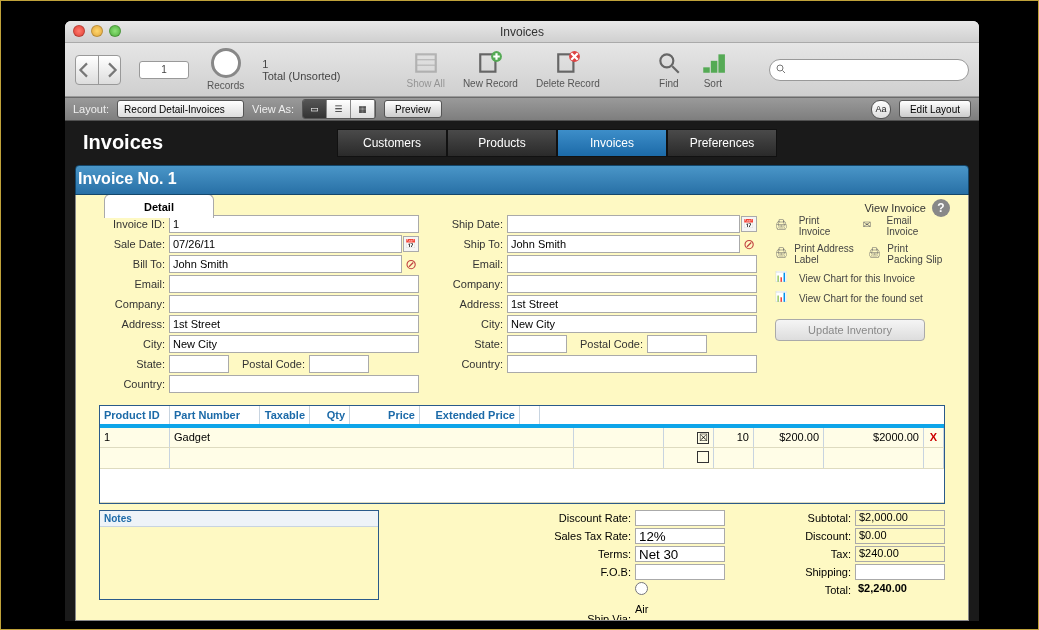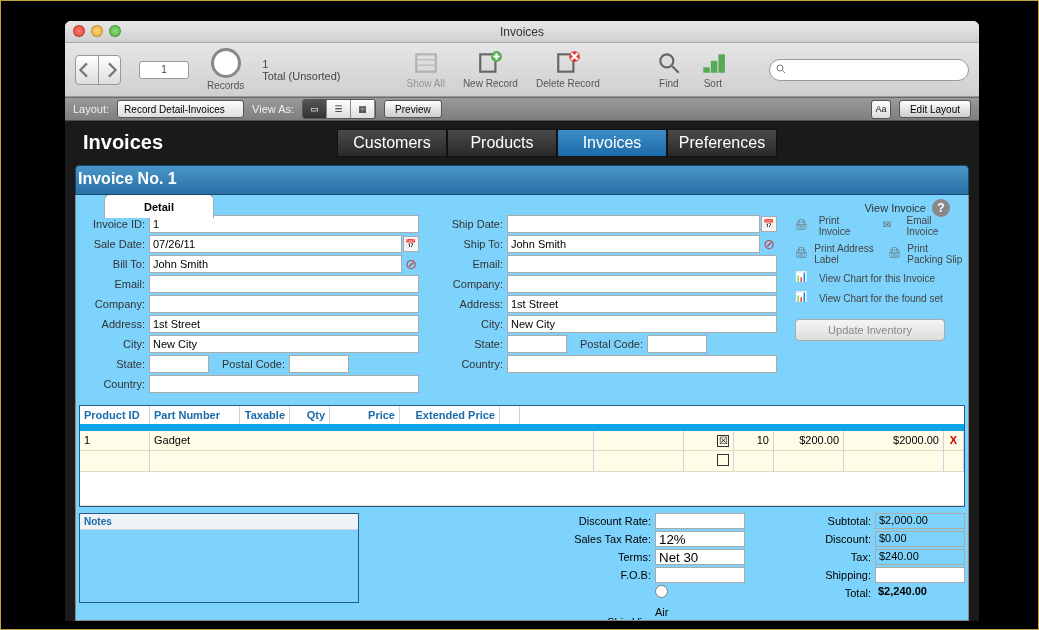--- a/index.html
+++ b/index.html
@@ -25,51 +25,51 @@
 .search-glass{position:absolute;left:6px;top:4px;color:#777;}
 
 .statusbar{height:24px;background:linear-gradient(#9a9a9a,#7e7e7e);border-top:1px solid #6a6a6a;border-bottom:1px solid #505050;display:flex;align-items:center;padding:0 8px;gap:8px;font-size:11px;color:#222;}
 .statusbar label{color:#eee;}
 .dropdown{height:18px;border:1px solid #555;background:linear-gradient(#fff,#ddd);font-size:10px;padding:0 18px 0 6px;border-radius:3px;appearance:none;position:relative;}
 .viewas{display:flex;border:1px solid #555;border-radius:3px;overflow:hidden;}
 .viewas span{width:24px;height:18px;background:linear-gradient(#fff,#ddd);display:flex;align-items:center;justify-content:center;border-right:1px solid #888;font-size:9px;}
 .viewas span.active{background:linear-gradient(#555,#333);color:#fff;}
 .small-btn{height:18px;padding:0 10px;border:1px solid #555;border-radius:3px;background:linear-gradient(#fff,#ccc);font-size:10px;}
 .spacer{flex:1;}
-.aa{width:20px;height:19px;border:1px solid #555;border-radius:3px;background:linear-gradient(#fff,#ddd);font-size:9px;text-align:center;line-height:16px;}
+.aa{width:20px;height:19px;border:1px solid #555;border-radius:9px;background:linear-gradient(#fff,#ddd);font-size:9px;text-align:center;line-height:16px;}
 
 .content{background:#1a1a1a;height:500px;position:relative;}
 .nav-tabs{display:flex;gap:0;position:absolute;top:8px;left:272px;}
-.nav-tabs div{width:110px;height:28px;background:linear-gradient(#4a4a4a,#2a2a2a);border:1px solid #111;color:#fff;font-size:16px;display:flex;align-items:center;justify-content:center;cursor:pointer;}
+.nav-tabs div{width:110px;height:28px;background:linear-gradient(#4a4a4a,#2a2a2a);border:1px solid #111;color:#fff;font-size:12px;display:flex;align-items:center;justify-content:center;cursor:pointer;}
 .nav-tabs div.active{background:linear-gradient(#3d8ec9,#1c6aa8);}
 .page-title{color:#fff;font-size:20px;position:absolute;top:10px;left:18px;font-weight:bold;}
 
 .header-bar{position:absolute;top:44px;left:10px;right:10px;height:30px;background:linear-gradient(#4a96c8,#2870a6);border:1px solid #14476b;border-radius:4px 4px 0 0;color:#fff;font-size:16px;font-weight:bold;padding:4px 2px;}
 
-.panel{position:absolute;top:74px;left:10px;right:10px;bottom:0;background:#7dd3fc;border:1px solid #888;border-top:none;padding:8px 3px;overflow:hidden;}
+.panel{position:absolute;top:74px;left:10px;right:10px;bottom:0;background:#fef9c3;border:1px solid #888;border-top:none;padding:8px 23px;overflow:hidden;}
 .tab-detail{position:absolute;top:-1px;left:28px;width:110px;height:24px;background:#fff;border:1px solid #aaa;border-bottom:none;border-radius:6px 6px 0 0;text-align:center;font-size:11px;font-weight:bold;line-height:24px;}
 .view-invoice{position:absolute;top:4px;right:18px;font-size:11px;color:#333;display:flex;align-items:center;gap:6px;}
 .help-circle{width:18px;height:18px;border-radius:50%;background:#888;color:#fff;text-align:center;font-size:12px;line-height:18px;font-weight:bold;}
 
 .form-area{display:flex;gap:18px;margin-top:12px;font-size:11px;}
 .col{flex:1;}
 .side-actions{width:170px;font-size:10px;color:#444;}
 .frow{display:flex;align-items:center;margin-bottom:2px;}
 .flabel{width:70px;text-align:right;padding-right:4px;color:#333;}
 .finput{flex:1;height:18px;border:1px solid #aaa;padding:0 3px;font-size:11px;background:#fff;}
 .finput.short{width:60px;flex:none;}
 .cal-icon,.no-icon,.dd-icon{width:16px;height:16px;border:1px solid #aaa;margin-left:1px;display:flex;align-items:center;justify-content:center;font-size:9px;background:#f5f5f5;color:#666;}
 .no-icon{color:#c04040;border-radius:50%;border:none;background:none;font-size:14px;}
 
 .side-row{display:flex;align-items:center;gap:6px;margin-bottom:6px;}
 .side-icon{width:18px;height:14px;color:#666;}
 .update-btn{width:150px;height:22px;border:1px solid #aaa;border-radius:4px;background:linear-gradient(#f5f5f5,#ddd);color:#888;font-size:11px;margin-top:8px;}
 
 .line-items{margin-top:10px;border:1px solid #2a5a8a;font-size:11px;}
-.li-head{display:flex;background:#fff;color:#1c6aa8;font-weight:bold;border-bottom:7px solid #0ea5e9;}
+.li-head{display:flex;background:#fff;color:#1c6aa8;font-weight:bold;border-bottom:4px solid #0ea5e9;}
 .li-head div,.li-row div{padding:3px 4px;border-right:1px solid #c8d4e0;}
 .c-pid{width:70px;} .c-pname{flex:1;} .c-part{width:90px;} .c-tax{width:50px;text-align:right;} .c-qty{width:40px;text-align:right;} .c-price{width:70px;text-align:right;} .c-ext{width:100px;text-align:right;} .c-del{width:20px;text-align:center;color:#c00;font-weight:bold;border-right:none;}
 .li-row{display:flex;background:#fffde7;border-bottom:1px solid #dedbc0;}
 .li-row.blank{height:34px;}
 .checkbox{display:inline-block;width:12px;height:12px;border:1px solid #333;font-size:10px;line-height:10px;}
 
 .bottom{display:flex;gap:12px;margin-top:6px;font-size:11px;}
 .notes{width:280px;height:90px;border:1px solid #2a5a8a;}
 .notes-head{background:#eef3f8;color:#1c6aa8;font-size:10px;font-weight:bold;padding:2px 4px;border-bottom:1px solid #c8d4e0;}
 .calc{flex:1;display:flex;justify-content:flex-end;gap:40px;}

